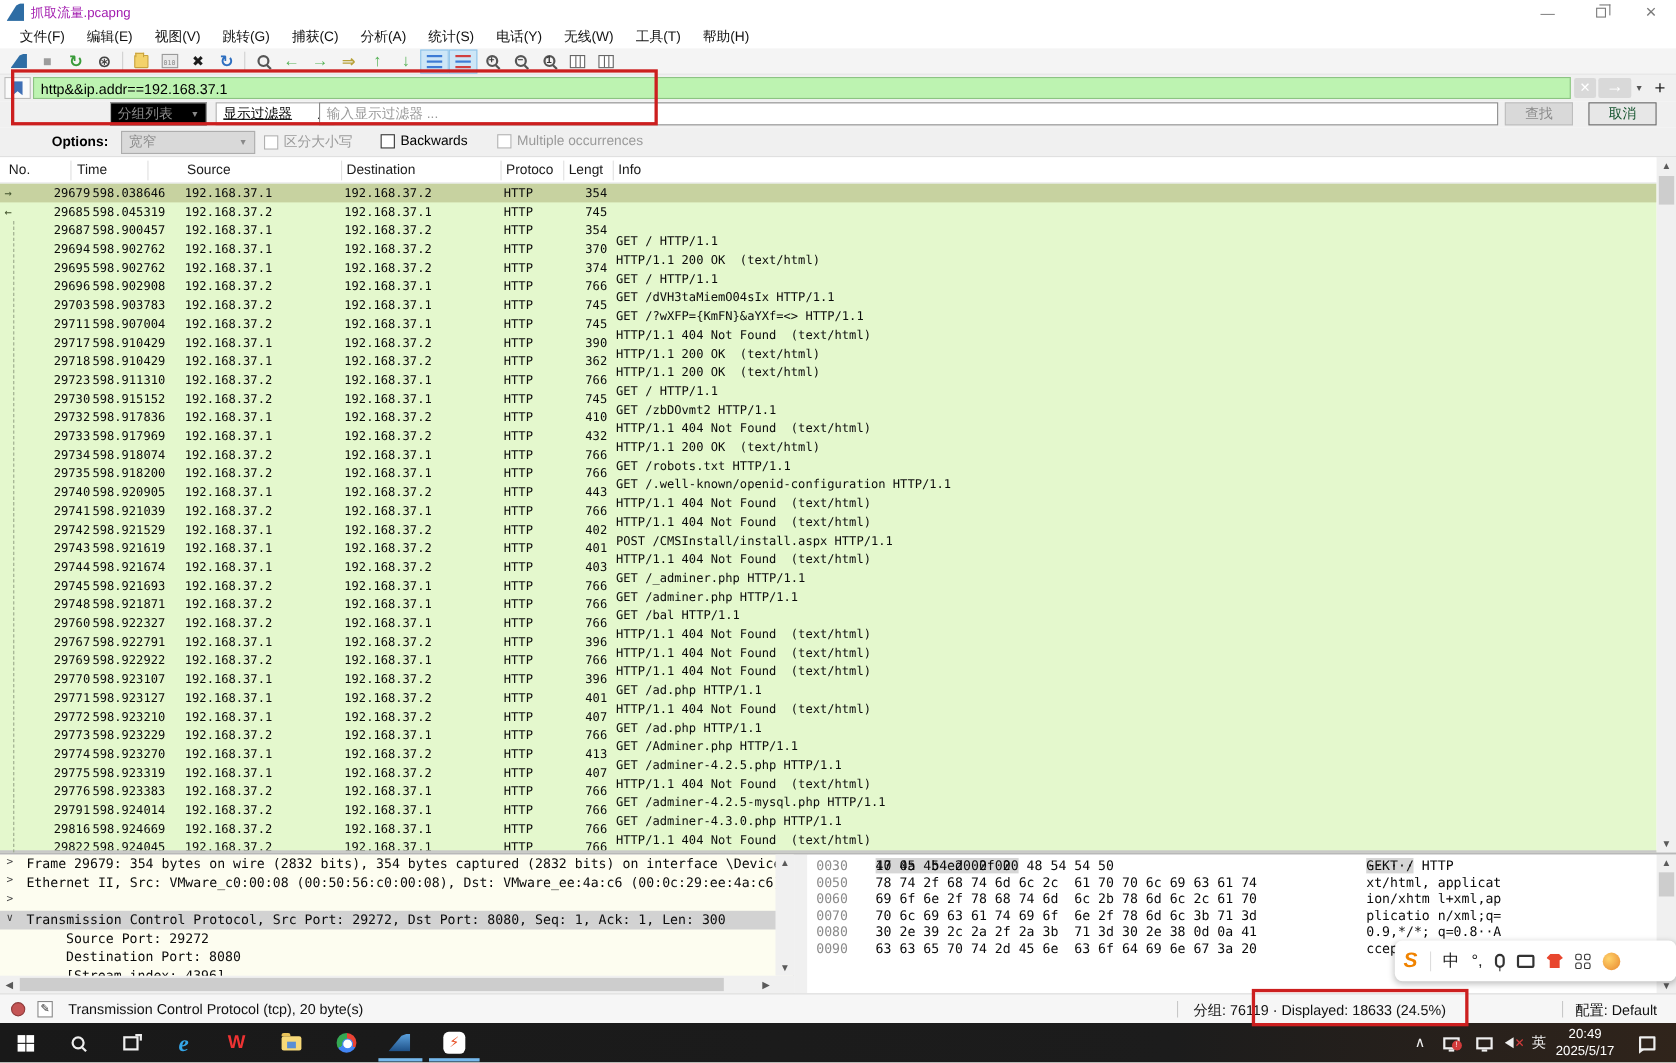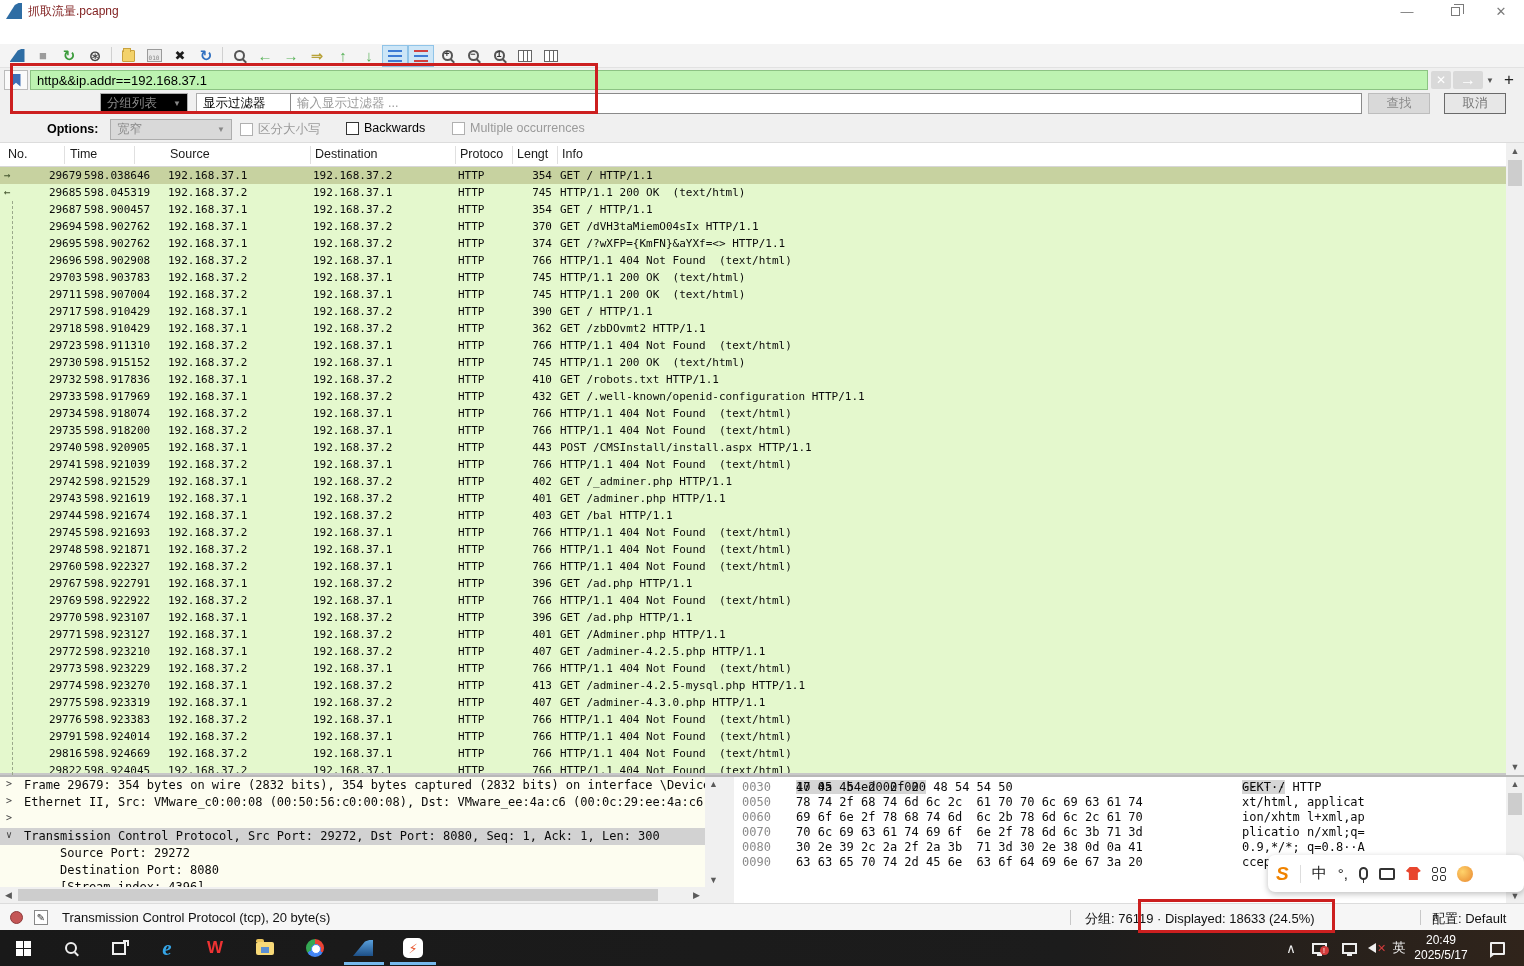--- a/index.html
+++ b/index.html
@@ -4,21 +4,21 @@
 <style>
   * { margin:0; padding:0; box-sizing:border-box; }
   html,body { width:1524px; height:966px; overflow:hidden;
     font-family:"Liberation Sans","DejaVu Sans",sans-serif; background:#fff; }
   .abs { position:absolute; }
   #stage { position:relative; width:1524px; height:966px; background:#fff; }
 
   
   #titlebar { left:0; top:0; width:1524px; height:22px; background:#fff; }
   #app-fin { left:6px; top:3px; width:16px; height:16px; }
-  #win-title { left:28px; top:3px; font-size:12px; color:#7f1d1d; }
+  #win-title { left:28px; top:3px; font-size:12px; color:#a21caf; }
   .wbtn { top:2px; width:30px; height:18px; color:#7a7a7a; font-size:13px;
     display:flex; align-items:center; justify-content:center; }
   #btn-min { left:1392px; } #btn-max { left:1440px; } #btn-close { left:1486px; }
   .restore-ico { width:9px; height:9px; border:1px solid #7a7a7a; position:relative; }
   .restore-ico:before { content:""; position:absolute; left:2px; top:-4px; width:9px; height:9px; border:1px solid #7a7a7a; border-left:none; border-bottom:none; }
 
   
   #menubar { left:0; top:22px; width:1524px; height:22px; background:#fff; display:flex; padding-left:8px; }
   .menu-item { padding:3px 10px; font-size:12.5px; color:#111; }
 
@@ -49,25 +49,25 @@
   #filter-clear { left:1431px; top:3px; width:20px; height:18px; background:#d9d9d9; color:#fff; font-weight:bold; display:flex; align-items:center; justify-content:center; font-size:12px; border-radius:2px; }
   #filter-apply { left:1453px; top:3px; width:30px; height:18px; background:#d9d9d9; border-radius:2px; color:#fff; display:flex; align-items:center; justify-content:center; font-weight:bold; }
   #filter-apply-caret { left:1484px; top:3px; width:12px; height:18px; font-size:8px; color:#555; display:flex; align-items:center; justify-content:center; }
   #filter-add { left:1498px; top:1px; width:22px; height:22px; font-size:17px; color:#222; display:flex; align-items:center; justify-content:center; }
 
   
   #findbar { left:0; top:92px; width:1524px; height:24px; background:#f0f0f0; }
   .dropdown { height:21px; font-size:12.5px; display:flex; align-items:center; padding:0 6px; border:1px solid #adadad; }
   .dd-caret { margin-left:auto; font-size:8px; color:#888; padding-left:8px; }
   #dd-packetlist { left:100px; top:1px; width:88px; background:#000000; color:#8a8a8a;text-align:right; }
-  #dd-displayfilter { left:196px; top:1px; width:108px; background:#fff; color:#000; }
+  #dd-displayfilter { left:196px; top:1px; width:108px; background:#fff; color:#000;text-decoration:underline; }
   #find-input { left:290px; top:1px; width:1072px; height:21px; background:#fff; border:1px solid #8a8a8a; font-size:12.5px; color:#9a9a9a; padding:0 6px; display:flex; align-items:center; }
   .fbtn { top:1px; width:62px; height:21px; display:flex; align-items:center; justify-content:center; font-size:12.5px; }
   #btn-find { left:1368px; background:#d9d9d9; border:1px solid #bdbdbd; color:#8a8a8a; }
-  #btn-cancel { left:1444px; background:#e7e7e7; border:1px solid #6a6a6a; color:#737373; }
+  #btn-cancel { left:1444px; background:#e7e7e7; border:1px solid #6a6a6a; color:#14532d; }
 
   
   #optionsbar { left:0; top:116px; width:1524px; height:27px; background:#f0f0f0; border-bottom:1px solid #dcdcdc; }
   #options-label { left:47px; top:6px; font-weight:bold; font-size:12.5px; color:#000; }
   #dd-options { left:110px; top:3px; width:122px; background:#d9d9d9; color:#8a8a8a; position:absolute; }
   .chk { top:5px; display:flex; align-items:center; font-size:12.5px; gap:5px; }
   .box { width:13px; height:13px; background:#fff; border:1px solid #b0b0b0; }
   .box.en { border:1px solid #333; }
   .chk.dis { color:#9a9a9a; }
   #chk-case { left:240px; } #chk-back { left:346px; color:#000; } #chk-multi { left:452px; }
@@ -79,21 +79,21 @@
   .prow { position:relative; height:17px; font-family:"DejaVu Sans Mono","Liberation Mono",monospace; font-size:11px; color:#0a0a0a; white-space:pre; }
   .prow.sel { background:#c7d2a0; }
   .prow span { position:absolute; top:2px; }
   .c-dir  { left:4px; width:18px; color:#44552e; }
   .c-no   { left:20px; width:62px; text-align:right; }
   .c-time { left:84px; }
   .c-src  { left:168px; }
   .c-dst  { left:313px; }
   .c-proto{ left:458px; }
   .c-len  { left:496px; width:56px; text-align:right; }
-  .c-info { left:560px; }
+  .c-info { left:560px;margin-top:44px; }
   #conv-line { left:12px; top:201px; width:1px; height:574px; border-left:1px dashed #9aa88a; }
 
   
   .sbar { background:#f0f0f0; }
   .sthumb { background:#cdcdcd; }
   .sarrow { color:#5a5a5a; font-size:9px; display:flex; align-items:center; justify-content:center; }
   #list-vscroll { left:1506px; top:143px; width:18px; height:632px; }
   #list-vthumb { left:1508px; top:160px; width:14px; height:26px; }
   #lv-up { left:1506px; top:143px; width:18px; height:16px; }
   #lv-dn { left:1506px; top:759px; width:18px; height:16px; }
@@ -192,20 +192,33 @@
   <div class="abs" id="titlebar">
     <div class="abs fin" id="app-fin"></div>
     <div class="abs" id="win-title">抓取流量.pcapng</div>
     <div class="abs wbtn" id="btn-min">—</div>
     <div class="abs wbtn" id="btn-max">
         <span class="restore-ico"></span>
       </div>
     <div class="abs wbtn" id="btn-close">✕</div>
   </div>
 
+  <div class="abs" id="menubar">
+      <span class="menu-item">文件(F)</span>
+      <span class="menu-item">编辑(E)</span>
+      <span class="menu-item">视图(V)</span>
+      <span class="menu-item">跳转(G)</span>
+      <span class="menu-item">捕获(C)</span>
+      <span class="menu-item">分析(A)</span>
+      <span class="menu-item">统计(S)</span>
+      <span class="menu-item">电话(Y)</span>
+      <span class="menu-item">无线(W)</span>
+      <span class="menu-item">工具(T)</span>
+      <span class="menu-item">帮助(H)</span>
+    </div>
 
   <div class="abs" id="toolbar">
       <span class="tbtn">
         <span class="fin"></span>
       </span>
       <span class="tbtn" style="color: rgb(156, 156, 156); font-size: 13px; font-weight: bold;">■</span>
       <span class="tbtn" style="color: rgb(58, 155, 58); font-size: 15px; font-weight: bold;">↻</span>
       <span class="tbtn" style="color: rgb(68, 68, 68); font-size: 15px; font-weight: bold;">⊛</span>
       <span class="tsep"></span>
       <span class="tbtn">

